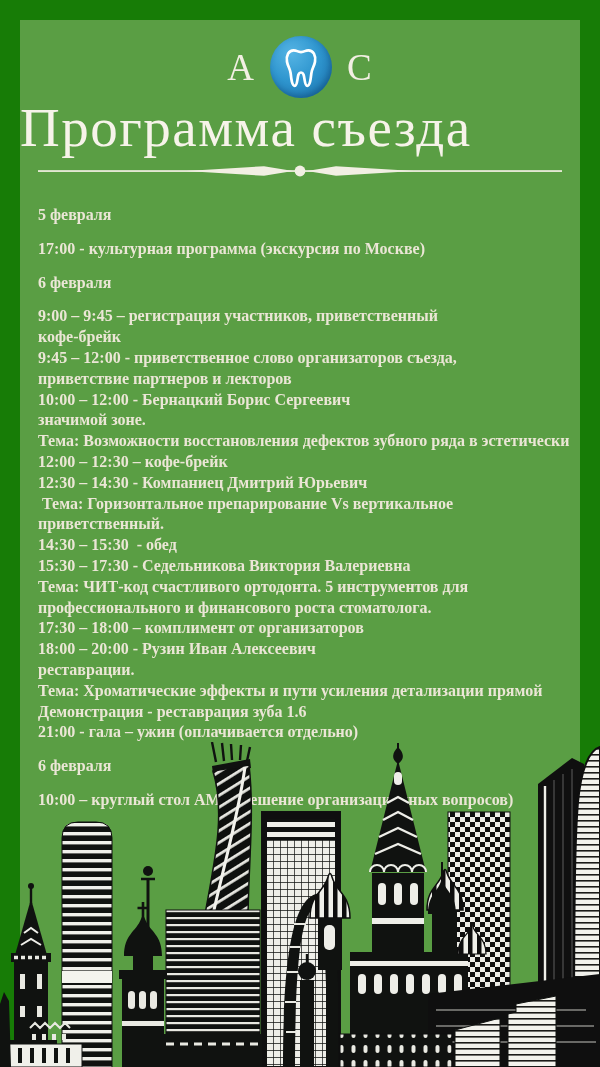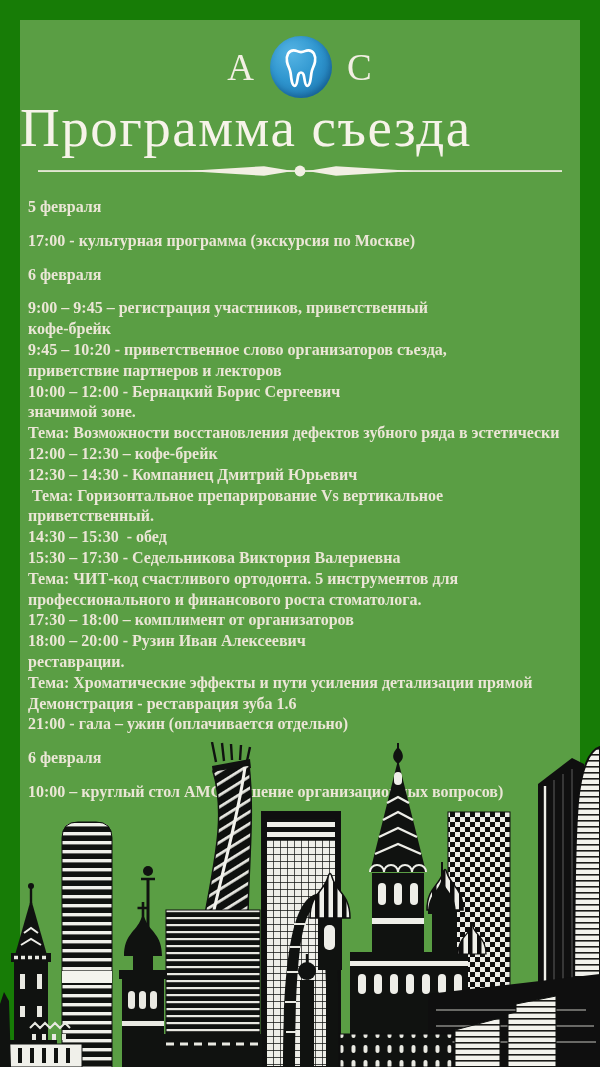--- a/index.html
+++ b/index.html
@@ -26,21 +26,21 @@
     display:flex;align-items:center;justify-content:center;
     box-shadow:inset -2px -3px 6px rgba(0,40,80,.35);
   }
   
   .title{
     margin:2px 0 0 0;text-align:left;font-weight:400;
     font-size:55px;line-height:1.02;letter-spacing:1.5px;color:#f6f3e9;
   }
   .divider{display:block;margin:7px auto 0 auto;}
   
-  .schedule{margin-top:17px;padding:0 14px 0 8px;color:#ebe6d6;}
+  .schedule{margin-top:25px;padding:0 14px 0 18px;color:#ebe6d6;}
   .sec{margin-top:13px;}
   .sec:first-child{margin-top:0;}
   .sec.date, .line{
     font-size:16px;font-weight:700;line-height:1.3;white-space:pre;
   }
   .skyline{position:absolute;left:0;bottom:0;display:block;}
 </style>
 </head>
 <body>
 
@@ -72,21 +72,21 @@
 
     <div class="schedule">
         <div class="sec date">5 февраля</div>
         <div class="sec block">
           <div class="line">17:00 - культурная программа (экскурсия по Москве)</div>
         </div>
         <div class="sec date">6 февраля</div>
         <div class="sec block">
           <div class="line">9:00 – 9:45 – регистрация участников, приветственный</div>
           <div class="line">кофе-брейк</div>
-          <div class="line">9:45 – 10:20 - приветственное слово организаторов съезда,</div>
+          <div class="line">9:45 – 12:00 - приветственное слово организаторов съезда,</div>
           <div class="line">приветствие партнеров и лекторов</div>
           <div class="line">10:00 – 12:00 - Бернацкий Борис Сергеевич</div>
           <div class="line">значимой зоне.</div>
           <div class="line">Тема: Возможности восстановления дефектов зубного ряда в эстетически</div>
           <div class="line">12:00 – 12:30 – кофе-брейк</div>
           <div class="line">12:30 – 14:30 - Компаниец Дмитрий Юрьевич</div>
           <div class="line"> Тема: Горизонтальное препарирование Vs вертикальное</div>
           <div class="line">приветственный.</div>
           <div class="line">14:30 – 15:30  - обед</div>
           <div class="line">15:30 – 17:30 - Седельникова Виктория Валериевна</div>

